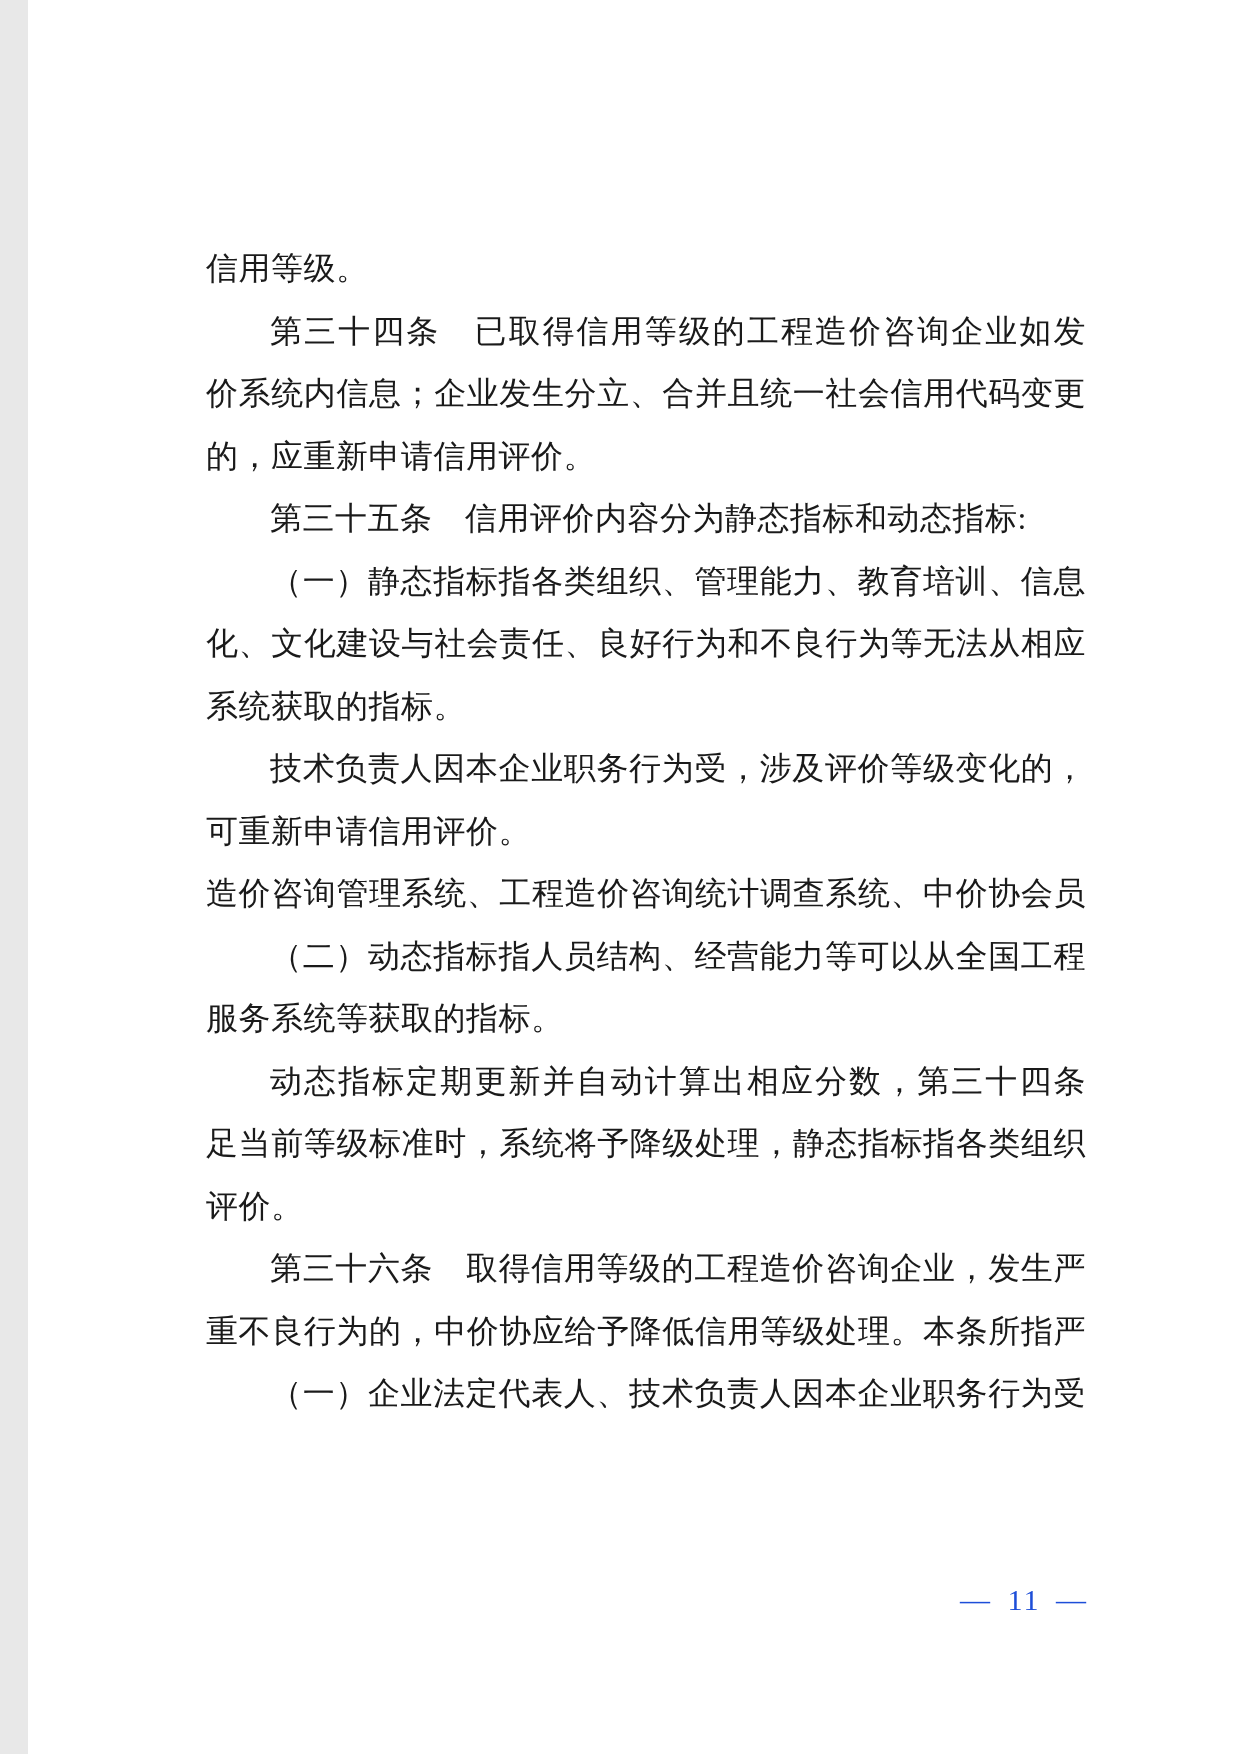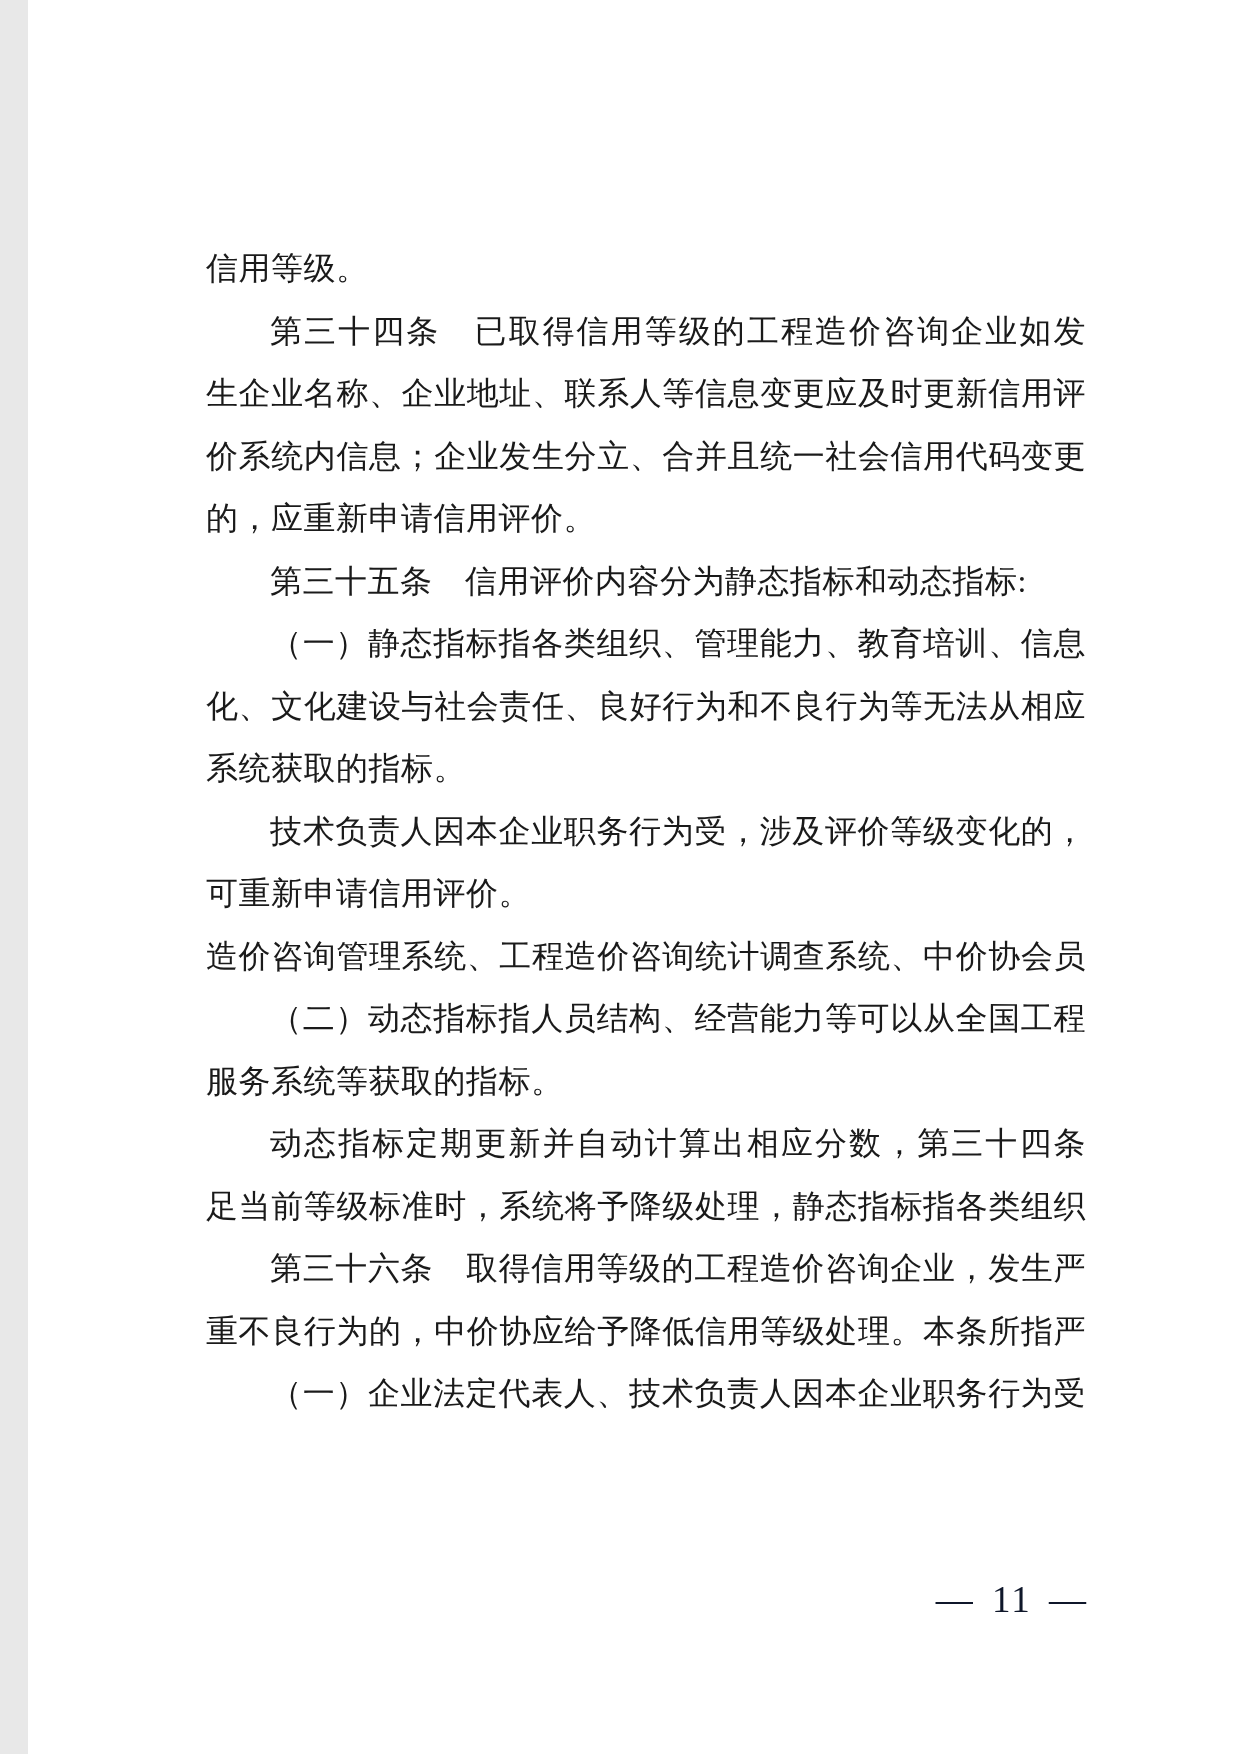--- a/index.html
+++ b/index.html
@@ -26,46 +26,46 @@
   .line.indent{text-indent:64px;}
   .line.justify{
     white-space:normal;
     text-align:justify;
     text-align-last:justify;
   }
   .art{font-weight:400;}
   .pagenum{
     position:absolute;
     top:1585px;right:180px;
-    font-size:37px;
+    font-size:30px;
     line-height:30px;
     letter-spacing:2px;
     word-spacing:6px;
-    color:#0f172a;
+    color:#1d4ed8;
   }
 </style>
 </head>
 <body>
 
 <div class="page">
   <div class="doc">
       <div class="line">信用等级。</div>
       <div class="line indent justify"><span class="art">第三十四条</span>　已取得信用等级的工程造价咨询企业如发</div>
-      <div class="line justify">生企业名称、企业地址、联系人等信息变更应及时更新信用评</div>
       <div class="line justify">价系统内信息；企业发生分立、合并且统一社会信用代码变更</div>
       <div class="line">的，应重新申请信用评价。</div>
       <div class="line indent"><span class="art">第三十五条</span>　信用评价内容分为静态指标和动态指标:</div>
       <div class="line indent justify">（一）静态指标指各类组织、管理能力、教育培训、信息</div>
       <div class="line justify">化、文化建设与社会责任、良好行为和不良行为等无法从相应</div>
       <div class="line">系统获取的指标。</div>
       <div class="line indent justify">技术负责人因本企业职务行为受，涉及评价等级变化的，</div>
       <div class="line">可重新申请信用评价。</div>
       <div class="line justify">造价咨询管理系统、工程造价咨询统计调查系统、中价协会员</div>
       <div class="line indent justify">（二）动态指标指人员结构、经营能力等可以从全国工程</div>
       <div class="line">服务系统等获取的指标。</div>
       <div class="line indent justify">动态指标定期更新并自动计算出相应分数，第三十四条</div>
       <div class="line justify">足当前等级标准时，系统将予降级处理，静态指标指各类组织</div>
+      <div class="line">评价。</div>
       <div class="line indent justify"><span class="art">第三十六条</span>　取得信用等级的工程造价咨询企业，发生严</div>
       <div class="line justify">重不良行为的，中价协应给予降低信用等级处理。本条所指严</div>
       <div class="line indent justify">（一）企业法定代表人、技术负责人因本企业职务行为受</div>
     </div>
   <div class="pagenum">— 11 —</div>
 </div>
 
 </body></html>

